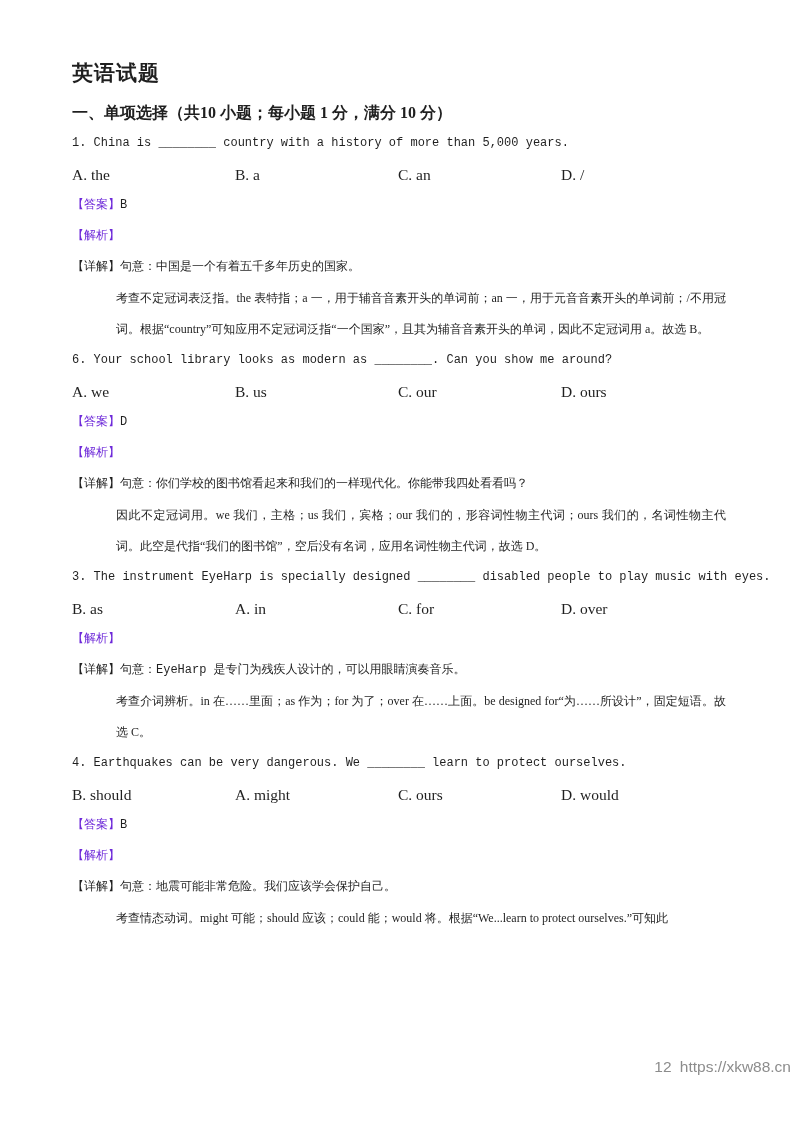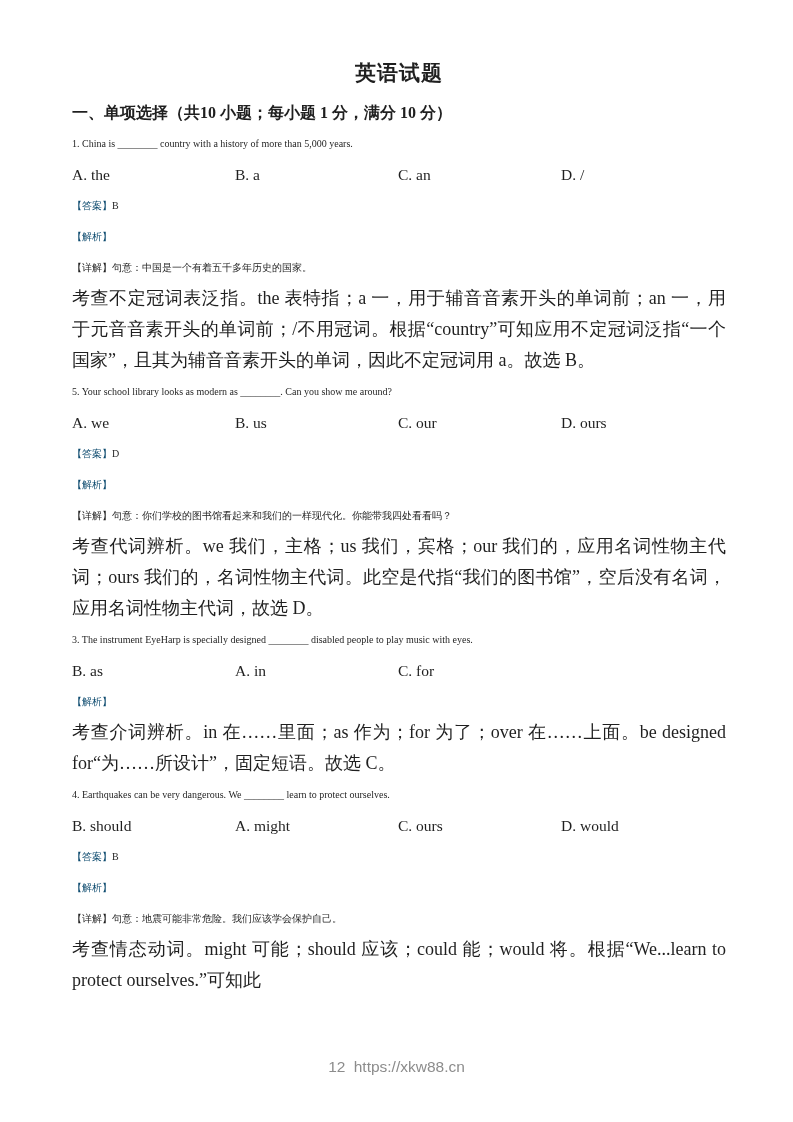--- a/index.html
+++ b/index.html
@@ -16,55 +16,56 @@
     position: absolute;
     top: 0; left: 0;
     width: 793px;
     height: 1122px;
     padding: 56px 67px 0 72px;
     background: #ffffff;
   }
   .doc-title {
     font-size: 21px;
     font-weight: bold;
-    text-align: center;
     line-height: 34px;
     letter-spacing: 1px;
   }
   .section-header {
     font-size: 16px;
     font-weight: bold;
     line-height: 30px;
     margin-top: 8px;
   }
   .line {
-    font-size: 10px;
+    font-size: 12px;
     line-height: 31px;
     white-space: nowrap;
+    font-family: Liberation Mono, monospace;
   }
   .expl {
-    font-size: 18px;
+    font-size: 12px;
     line-height: 31px;
     text-align: justify;
     text-justify: inter-ideograph;
+    margin-left: 44px;
   }
   .options {
     display: flex;
     font-size: 15.5px;
     line-height: 31px;
   }
   .opt { width: 163px; flex: 0 0 163px; }
   .opt:last-child { width: auto; flex: 1 1 auto; }
-  .blue { color: #0c4a6e; }
+  .blue { color: #6d28d9; }
   .footer {
     position: absolute;
     top: 1056px;
     left: 0;
     width: 793px;
-    text-align: center;
+    text-align: right;
     font-family: "Liberation Sans", "DejaVu Sans", sans-serif;
     font-size: 15.5px;
     color: #8c8c8c;
     line-height: 22px;
   }
   .footer span { margin: 0 2px; }
 </style>
 </head>
 <body>
 
@@ -82,41 +83,43 @@
       <span class="opt">C. an</span>
       <span class="opt">D. /</span>
     </div>
     <div class="line"><span class="blue">【答案】</span><span>B</span></div>
     <div class="line blue">【解析】</div>
     <div class="line"><span>【详解】</span><span>句意：中国是一个有着五千多年历史的国家。</span></div>
     <div class="expl">考查不定冠词表泛指。the 表特指；a 一，用于辅音音素开头的单词前；an 一，用于元音音素开头的单词前；/不用冠词。根据“country”可知应用不定冠词泛指“一个国家”，且其为辅音音素开头的单词，因此不定冠词用 a。故选 B。</div>
   </div>
 
   <div>
-    <div class="line">5. Your school library looks as modern as ________. Can you show me around?</div>
+    <div class="line">6. Your school library looks as modern as ________. Can you show me around?</div>
     <div class="options">
       <span class="opt">A. we</span>
       <span class="opt">B. us</span>
       <span class="opt">C. our</span>
       <span class="opt">D. ours</span>
     </div>
     <div class="line"><span class="blue">【答案】</span><span>D</span></div>
     <div class="line blue">【解析】</div>
     <div class="line"><span>【详解】</span><span>句意：你们学校的图书馆看起来和我们的一样现代化。你能带我四处看看吗？</span></div>
-    <div class="expl">考查代词辨析。we 我们，主格；us 我们，宾格；our 我们的，应用名词性物主代词；ours 我们的，名词性物主代词。此空是代指“我们的图书馆”，空后没有名词，应用名词性物主代词，故选 D。</div>
+    <div class="expl">因此不定冠词用。we 我们，主格；us 我们，宾格；our 我们的，形容词性物主代词；ours 我们的，名词性物主代词。此空是代指“我们的图书馆”，空后没有名词，应用名词性物主代词，故选 D。</div>
   </div>
 
   <div>
     <div class="line">3. The instrument EyeHarp is specially designed ________ disabled people to play music with eyes.</div>
     <div class="options">
       <span class="opt">B. as</span>
       <span class="opt">A. in</span>
       <span class="opt">C. for</span>
+      <span class="opt">D. over</span>
     </div>
     <div class="line blue">【解析】</div>
+    <div class="line"><span>【详解】</span><span>句意：EyeHarp 是专门为残疾人设计的，可以用眼睛演奏音乐。</span></div>
     <div class="expl">考查介词辨析。in 在……里面；as 作为；for 为了；over 在……上面。be designed for“为……所设计”，固定短语。故选 C。</div>
   </div>
 
   <div>
     <div class="line">4. Earthquakes can be very dangerous. We ________ learn to protect ourselves.</div>
     <div class="options">
       <span class="opt">B. should</span>
       <span class="opt">A. might</span>
       <span class="opt">C. ours</span>
       <span class="opt">D. would</span>

